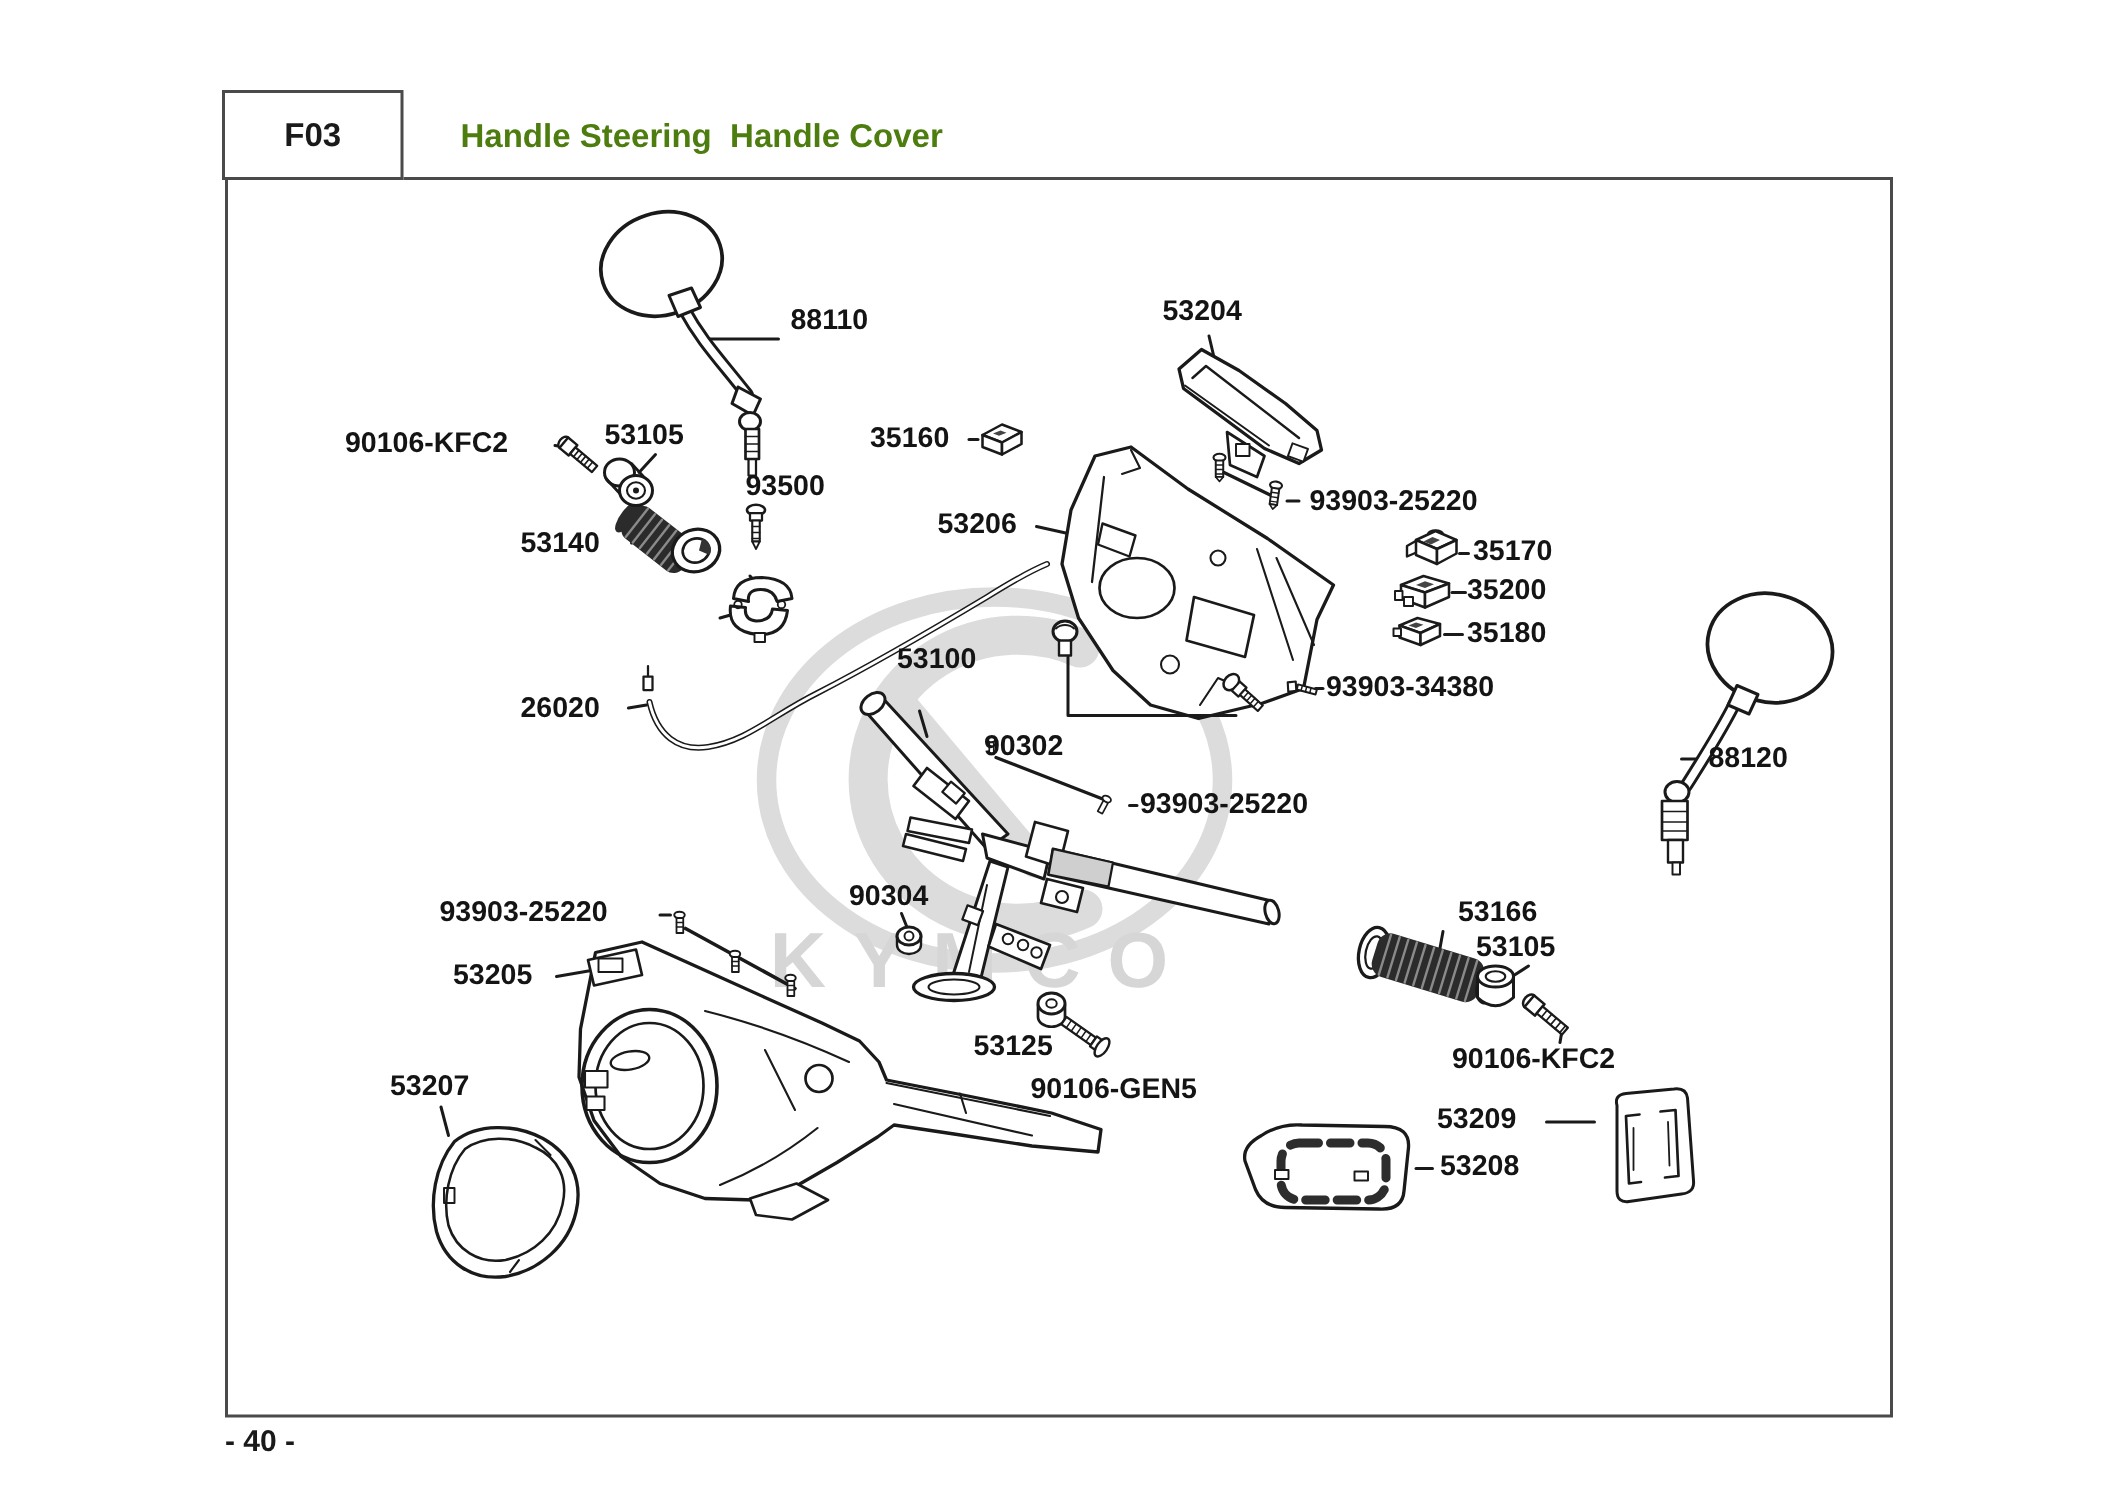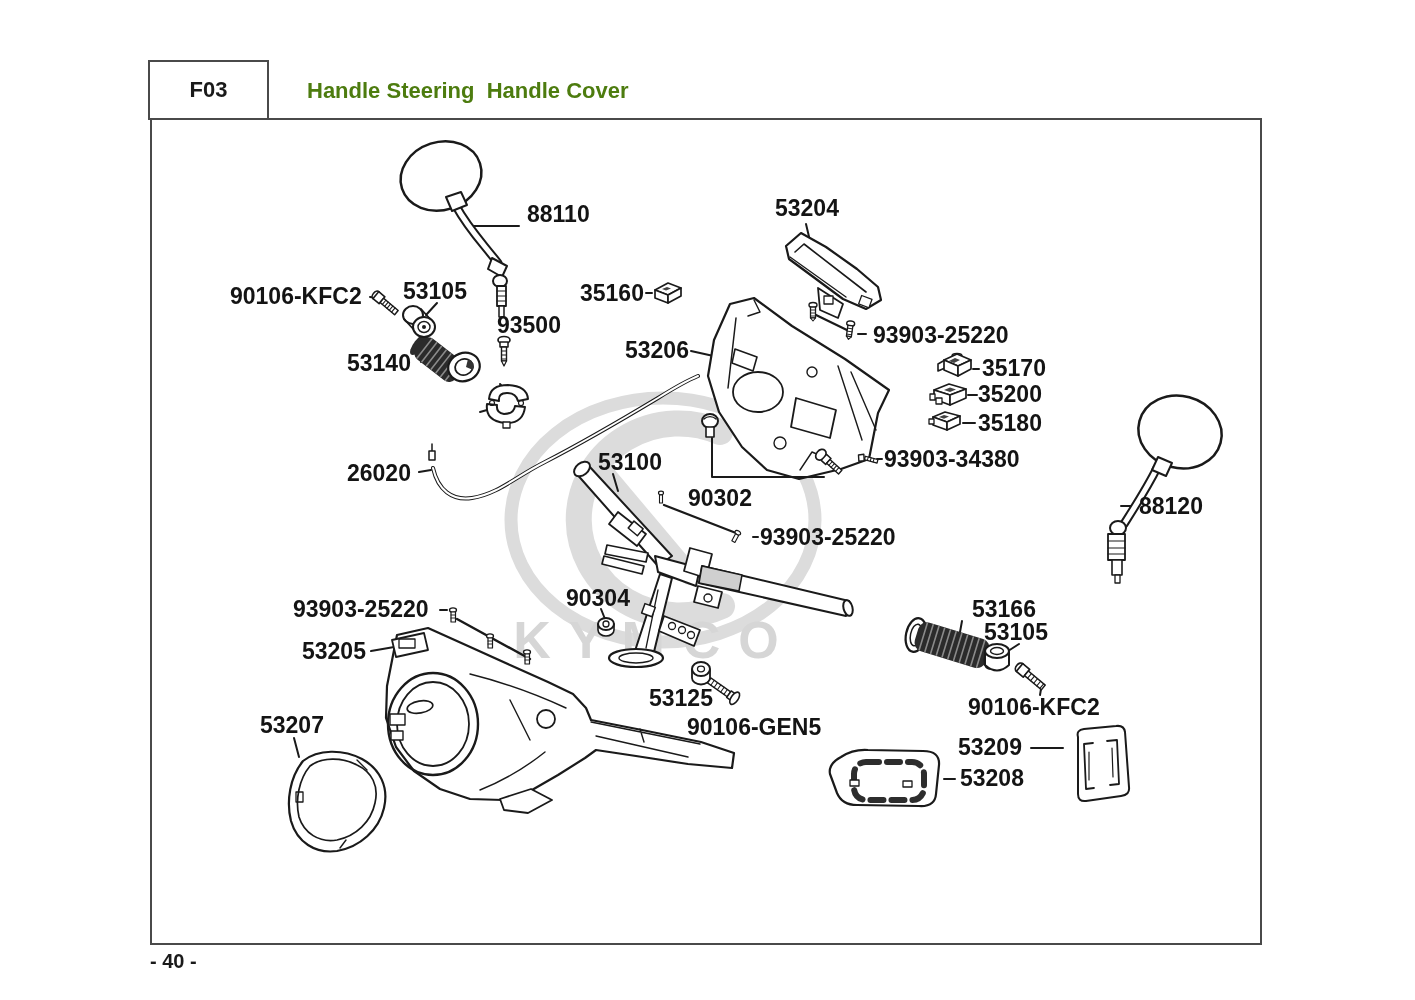--- a/index.html
+++ b/index.html
@@ -9,21 +9,21 @@
          border:2px solid #4a4a4a;box-sizing:border-box;background:#fff;}
   .code-box{position:absolute;left:148px;top:60px;width:121px;height:60px;
             border:2px solid #4a4a4a;box-sizing:border-box;background:#fff;
             display:flex;align-items:center;justify-content:center;
             font-size:22px;font-weight:bold;color:#1a1a1a;z-index:5;}
   .page-title{position:absolute;left:307px;top:78px;font-size:22px;font-weight:bold;
               color:#4d7c0f;white-space:pre;z-index:5;}
   .page-number{position:absolute;left:150px;top:950px;width:1112px;text-align:left;
                font-size:20px;font-weight:bold;color:#1a1a1a;}
   svg.diagram{position:absolute;left:0;top:0;z-index:1;}
-  .plabel{position:absolute;font-weight:bold;font-size:23px;line-height:24px;
+  .plabel{position:absolute;font-weight:bold;font-size:19px;line-height:24px;
           color:#141414;white-space:nowrap;z-index:3;}
 </style>
 </head>
 <body>
 
 <div class="code-box">F03</div>
 <div class="page-title">Handle Steering  Handle Cover</div>
 <div class="frame"></div>
 <div class="page-number">- 40 -</div>
 
@@ -370,22 +370,22 @@
 <div class="plabel" style="left:580px;top:281px">35160</div>
 <div class="plabel" style="left:497px;top:313px">93500</div>
 <div class="plabel" style="left:347px;top:351px">53140</div>
 <div class="plabel" style="left:625px;top:338px">53206</div>
 <div class="plabel" style="left:873px;top:323px">93903-25220</div>
 <div class="plabel" style="left:982px;top:356px">35170</div>
 <div class="plabel" style="left:978px;top:382px">35200</div>
 <div class="plabel" style="left:978px;top:411px">35180</div>
 <div class="plabel" style="left:884px;top:447px">93903-34380</div>
 <div class="plabel" style="left:1139px;top:494px">88120</div>
-<div class="plabel" style="left:598px;top:450px">53100</div>
-<div class="plabel" style="left:688px;top:486px">90302</div>
+<div class="plabel" style="left:598px;top:428px">53100</div>
+<div class="plabel" style="left:656px;top:486px">90302</div>
 <div class="plabel" style="left:760px;top:525px">93903-25220</div>
 <div class="plabel" style="left:566px;top:586px">90304</div>
 <div class="plabel" style="left:293px;top:597px">93903-25220</div>
 <div class="plabel" style="left:302px;top:639px">53205</div>
 <div class="plabel" style="left:347px;top:461px">26020</div>
 <div class="plabel" style="left:972px;top:597px">53166</div>
 <div class="plabel" style="left:984px;top:620px">53105</div>
 <div class="plabel" style="left:968px;top:695px">90106-KFC2</div>
 <div class="plabel" style="left:649px;top:686px">53125</div>
 <div class="plabel" style="left:687px;top:715px">90106-GEN5</div>

